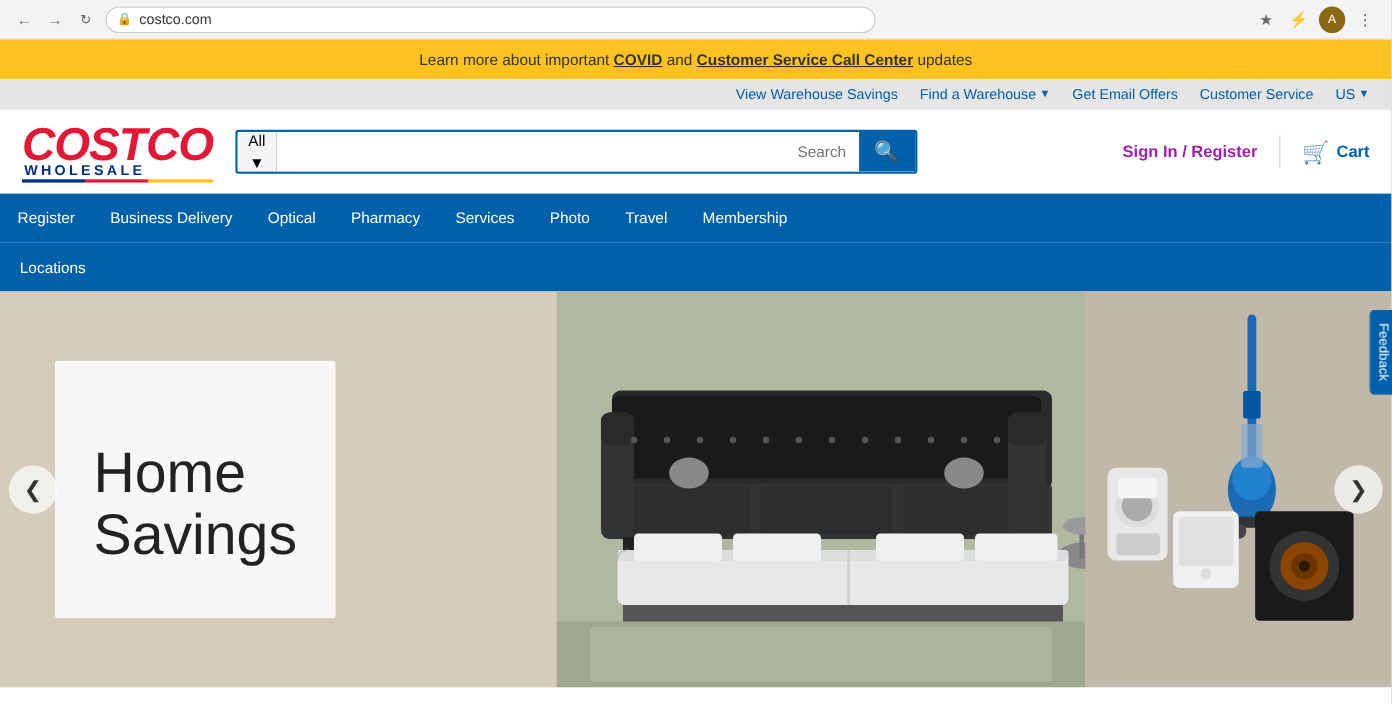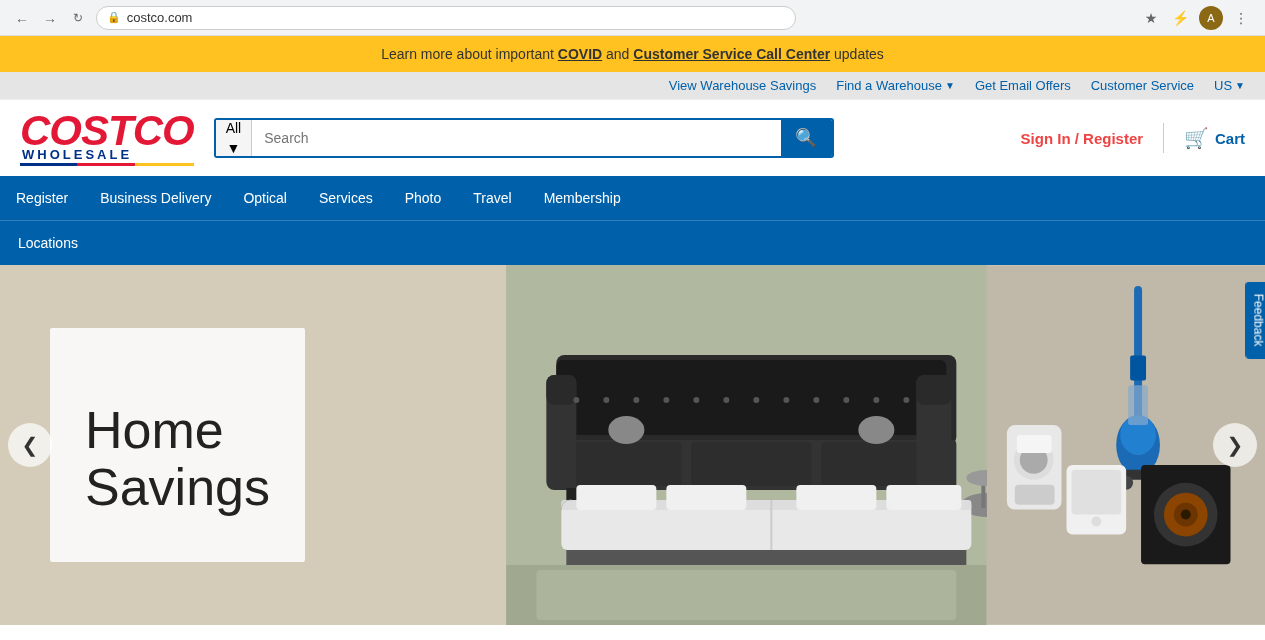--- a/index.html
+++ b/index.html
@@ -150,38 +150,39 @@
       white-space: nowrap;
       flex-direction: column;
     }
     .search-input {
       flex: 1;
       border: none;
       outline: none;
       padding: 8px 12px;
       font-size: 14px;
       color: #333;
+      text-align: right;
     }
     .search-btn {
       background: #0060A9;
       border: none;
       padding: 0 14px;
       cursor: pointer;
       display: flex; align-items: center;
     }
     .search-icon-svg { color: white; font-size: 18px; }
     .header-actions {
       display: flex;
       align-items: center;
       gap: 20px;
       margin-left: auto;
     }
     .signin-link {
       font-size: 15px;
-      color: #ef4444;
+      color: #a21caf;
       text-decoration: none;
       font-weight: bold;
     }
     .divider-v {
       width: 1px;
       height: 30px;
       background: #ccc;
     }
     .cart-btn {
       display: flex;
@@ -404,20 +405,23 @@
 
 <nav class="main-nav">
   <a href="#" class="nav-item">
     <span>Register</span>
   </a>
   <a href="#" class="nav-item">
     <span>Business Delivery</span>
   </a>
   <a href="#" class="nav-item">
     <span>Optical</span>
+  </a>
+  <a href="#" class="nav-item">
+    <span>Pharmacy</span>
   </a>
   <a href="#" class="nav-item">
     <span>Services</span>
   </a>
   <a href="#" class="nav-item">
     <span>Photo</span>
   </a>
   <a href="#" class="nav-item">
     <span>Travel</span>
   </a>

